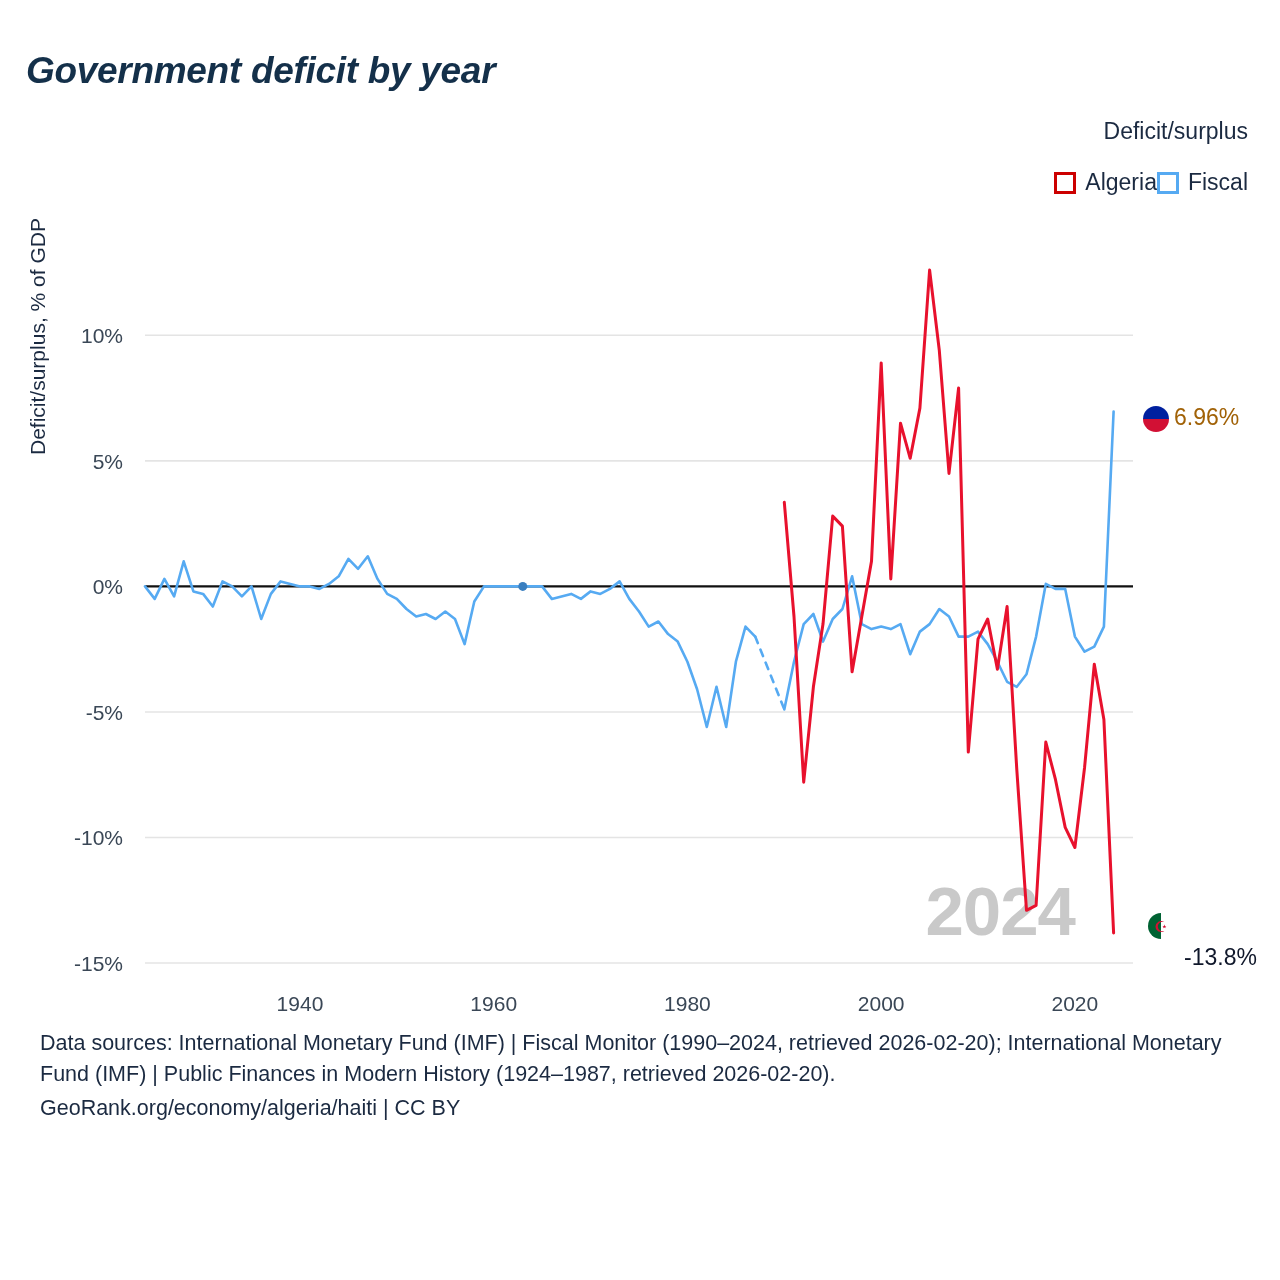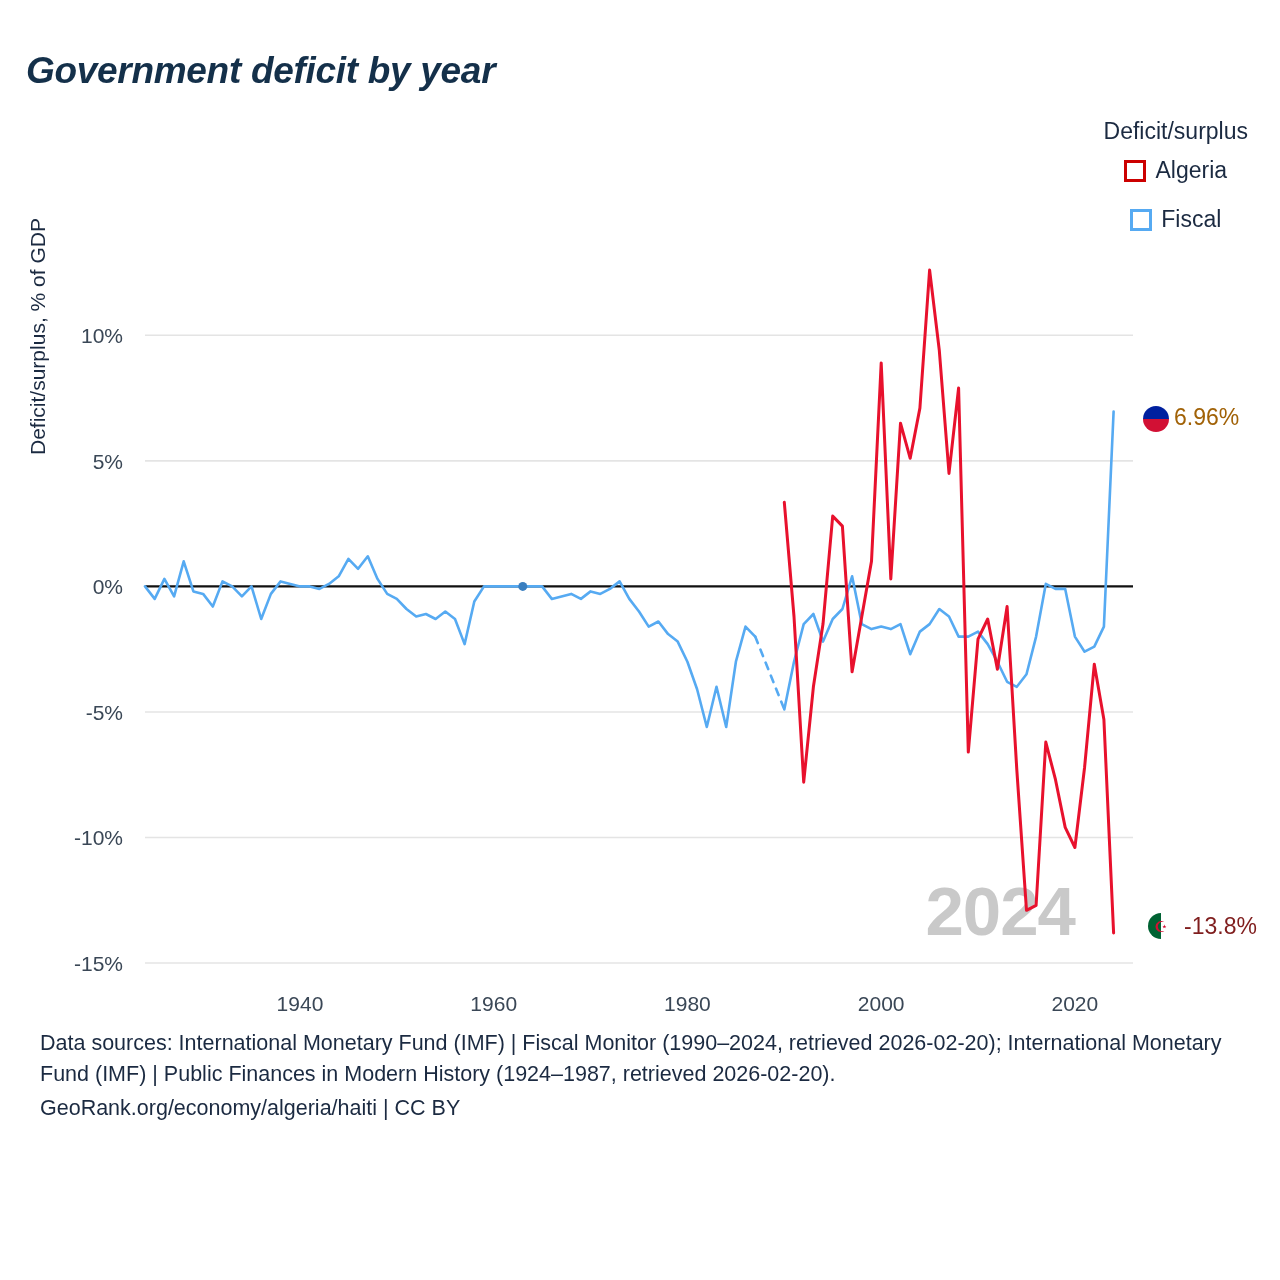--- a/index.html
+++ b/index.html
@@ -29,26 +29,25 @@
   }
   .legend {
     position: absolute;
     right: 32px;
     top: 118px;
     text-align: right;
   }
   .legend-title {
     font-size: 23px;
     color: #1b2a41;
-    margin-bottom: 12px;
+    margin-bottom: 24px;
   }
   .legend-items {
     display: flex;
-    flex-direction: column;
-    gap: 22px;
+    flex-direction: row;
     justify-content: flex-start;
     align-items: center;
   }
   .legend-item {
     display: flex;
     flex-direction: row;
     align-items: center;
     gap: 9px;
     font-size: 23px;
     color: #1b2a41;
@@ -78,21 +77,21 @@
     font-weight: bold;
     color: #c9c9c9;
     letter-spacing: -1px;
   }
   .endlabel {
     position: absolute;
     font-size: 23px;
     white-space: nowrap;
   }
   .endlabel.haiti { color: #a16207; left: 1174px; top: 404px; }
-  .endlabel.algeria { color: #7f1d1d; left: 1184px; top: 913px; }
+  .endlabel.algeria { color: #0f172a; left: 1184px; top: 944px; }
   .endflag {
     position: absolute;
     width: 26px; height: 26px;
     border-radius: 50%;
     overflow: hidden;
   }
   .endflag.haiti { left: 1143px; top: 406px; }
   .endflag.algeria { left: 1148px; top: 913px; }
   .flag-haiti-top { position: absolute; left:0; top:0; width:100%; height:50%; background:#00209f; }
   .flag-haiti-bot { position: absolute; left:0; bottom:0; width:100%; height:50%; background:#d21034; }

